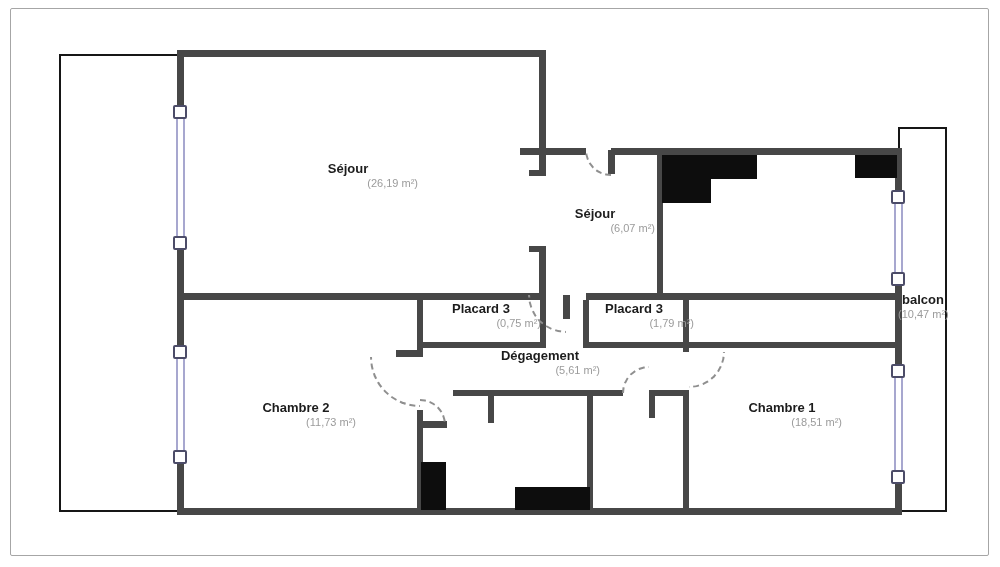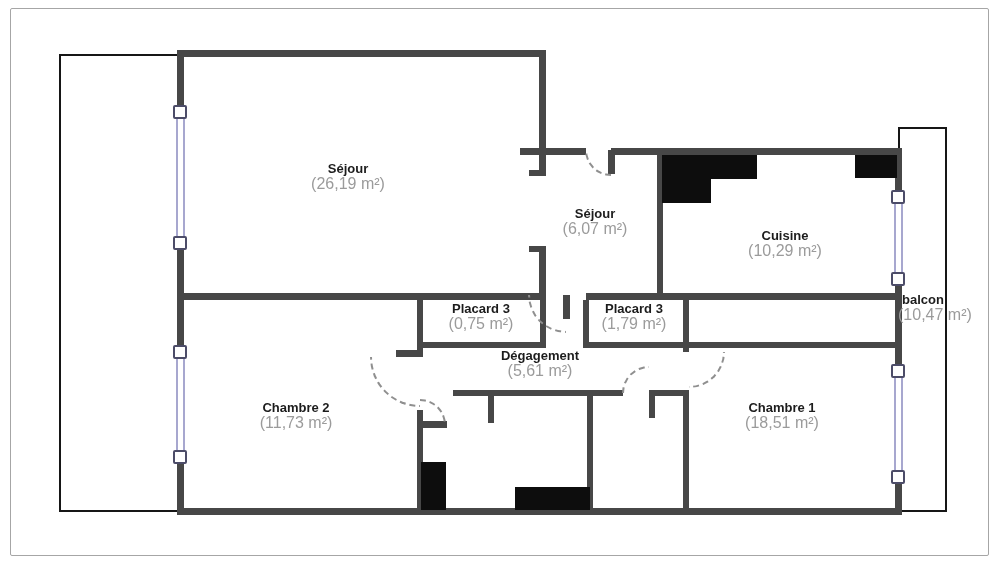--- a/index.html
+++ b/index.html
@@ -14,21 +14,21 @@
   .wend{position:absolute;width:14px;height:14px;background:#ffffff;border:2px solid #4c4c68;border-radius:2px;box-sizing:border-box;z-index:4;}
   .arcwrap{position:absolute;overflow:hidden;z-index:2;}
   .arcwrap i{position:absolute;display:block;width:200%;height:200%;box-sizing:border-box;
              border:2px dashed #8f8f8f;border-radius:50%;background:transparent;}
   .q-tl i{left:0;top:0}
   .q-tr i{left:-100%;top:0}
   .q-bl i{left:0;top:-100%}
   .q-br i{left:-100%;top:-100%}
   .room-label{position:absolute;text-align:center;z-index:5;}
   .room-label .nm{font-weight:bold;font-size:13px;line-height:15px;color:#1c1c1c;white-space:nowrap;}
-  .room-label .ar{font-size:16px;line-height:15px;color:#9b9b9b;white-space:nowrap;}
+  .room-label .ar{font-size:11px;line-height:15px;color:#9b9b9b;white-space:nowrap;text-align:right;}
 </style>
 </head>
 <body>
 
 <div class="canvas">
   <div class="frame"></div>
 
   <div class="thin" style="left:59px;top:54px;width:2px;height:458px"></div>
   <div class="thin" style="left:59px;top:54px;width:122px;height:2px"></div>
   <div class="thin" style="left:59px;top:510px;width:122px;height:2px"></div>
@@ -111,24 +111,20 @@
     </div>
 
   <div class="room-label" style="left:278px;top:161px;width:140px">
     <div class="nm">Séjour</div>
     <div class="ar">(26,19 m²)</div>
   </div>
   <div class="room-label" style="left:535px;top:206px;width:120px">
     <div class="nm">Séjour</div>
     <div class="ar">(6,07 m²)</div>
   </div>
-  <div class="room-label" style="left:725px;top:228px;width:120px">
-    <div class="nm">Cuisine</div>
-    <div class="ar">(10,29 m²)</div>
-  </div>
   <div class="room-label" style="left:421px;top:301px;width:120px">
     <div class="nm">Placard 3</div>
     <div class="ar">(0,75 m²)</div>
   </div>
   <div class="room-label" style="left:574px;top:301px;width:120px">
     <div class="nm">Placard 3</div>
     <div class="ar">(1,79 m²)</div>
   </div>
   <div class="room-label" style="left:898px;top:292px;width:50px">
     <div class="nm">balcon</div>

